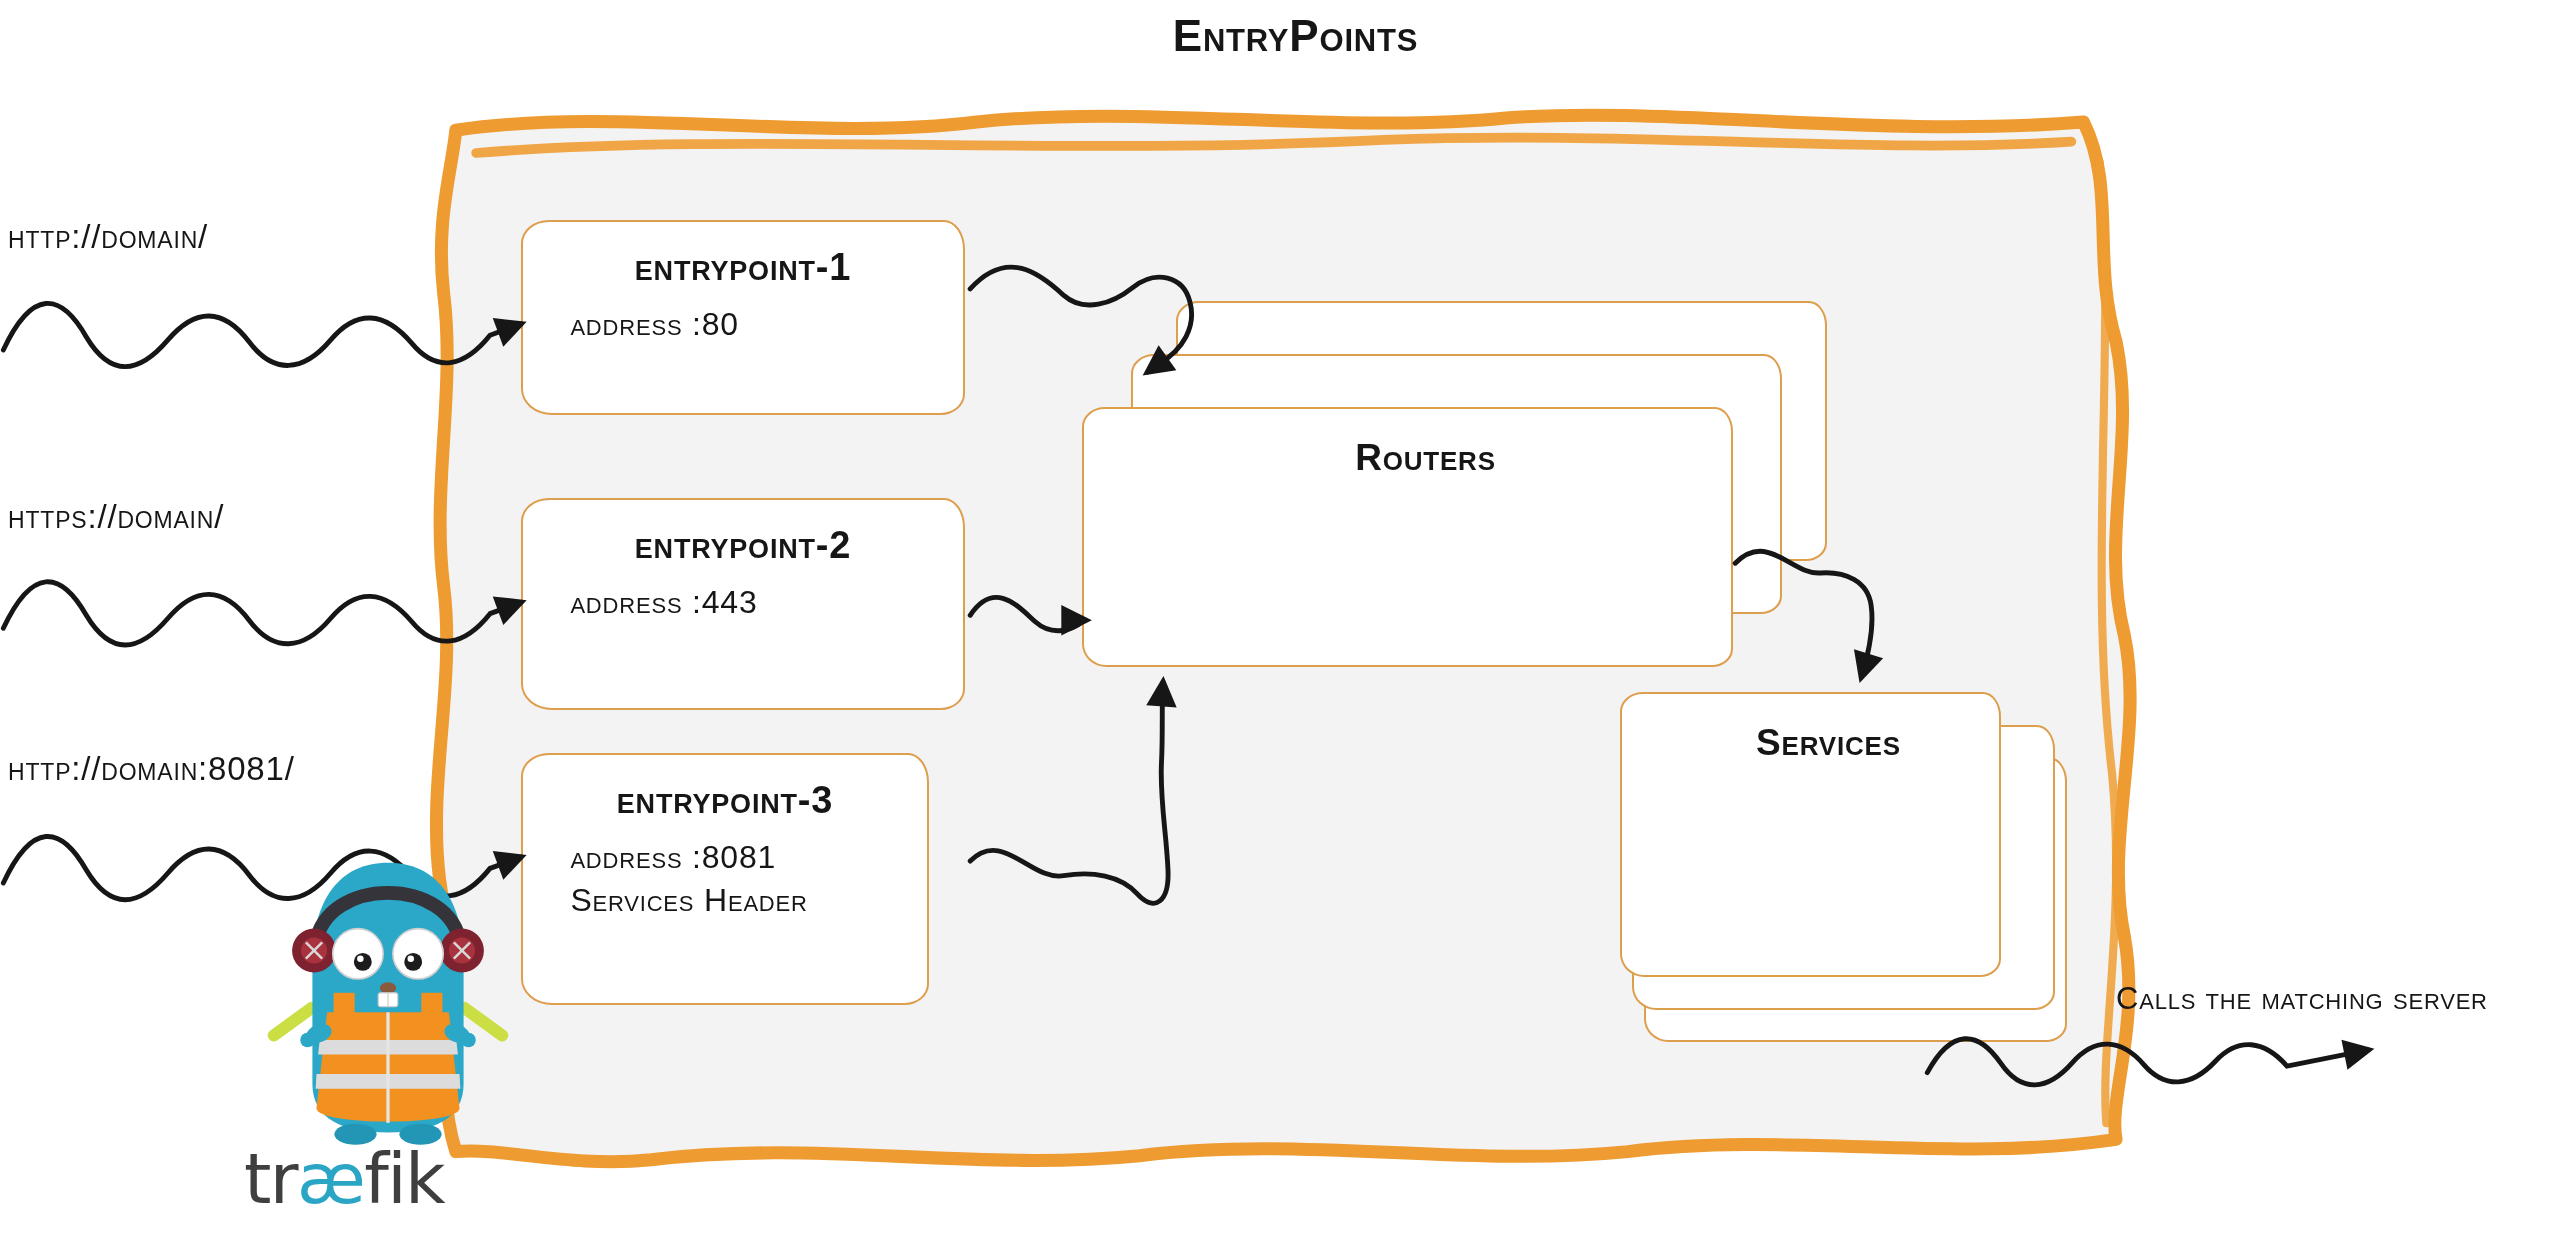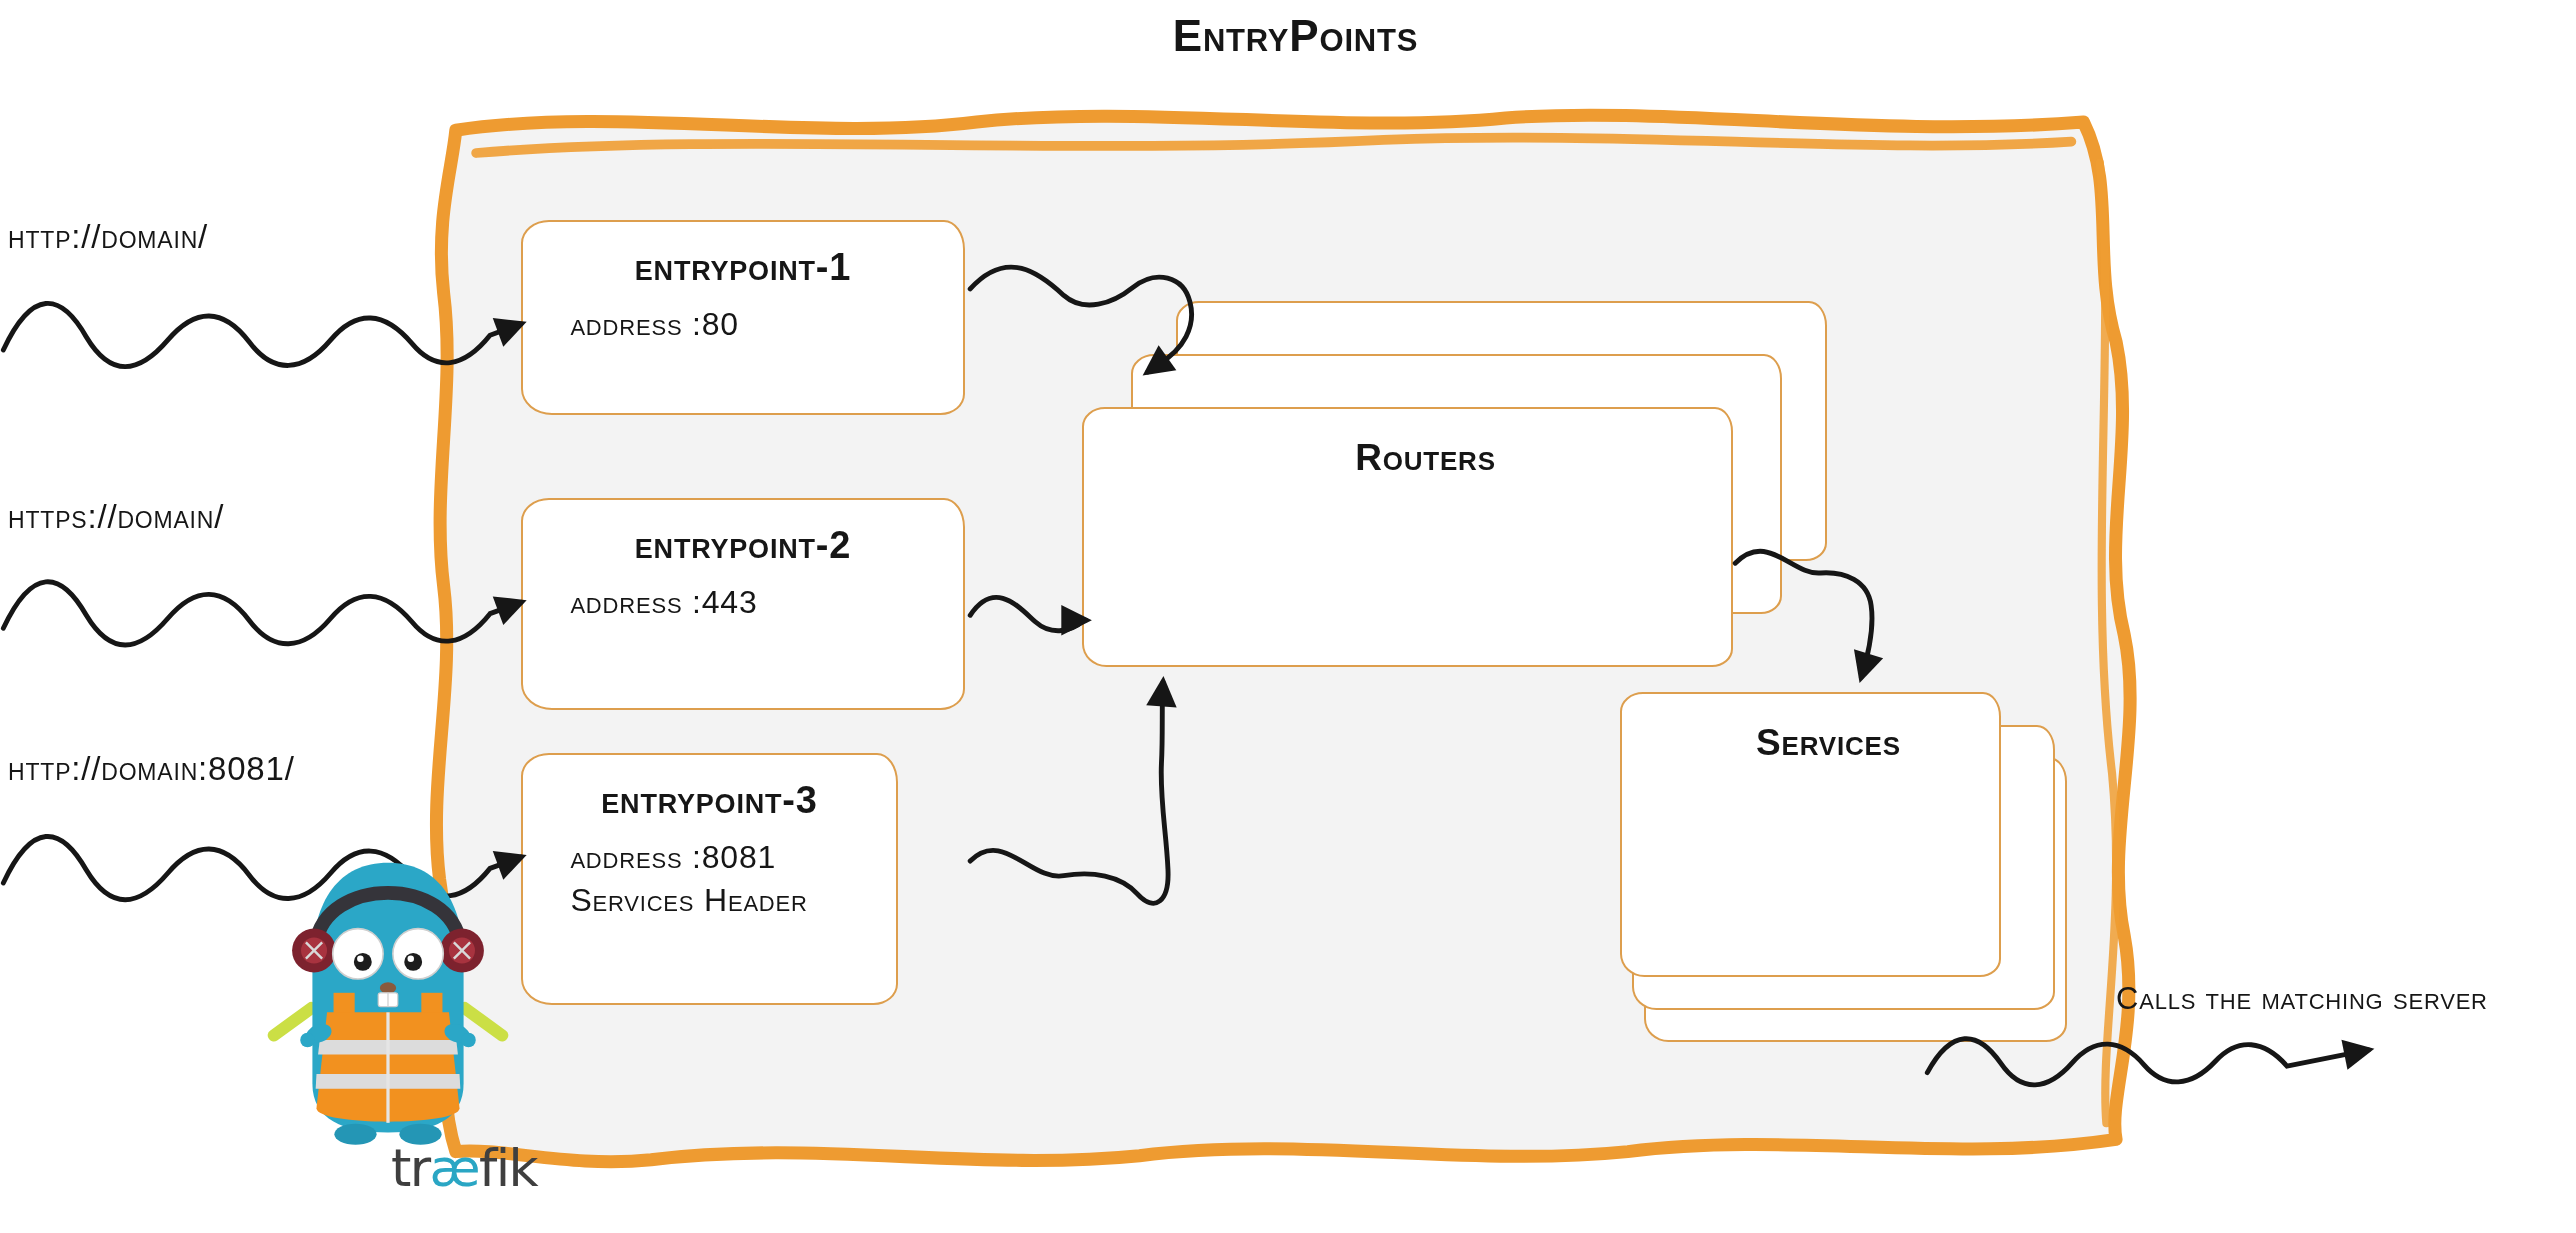--- a/index.html
+++ b/index.html
@@ -44,22 +44,22 @@
     margin-top:28px;
     padding-left:36px;
   }
 
   
   #outgoing-label{font-size:31px;font-weight:500;z-index:6;white-space:nowrap;}
 
   
   #wordmark{
     font-family:"DejaVu Sans","Liberation Sans",sans-serif;
-    font-size:52px;font-weight:500;color:#3f3f3f;
-    letter-spacing:-1.6px;text-align:right;z-index:7;
+    font-size:70px;font-weight:500;color:#3f3f3f;
+    letter-spacing:-1.6px;text-align:left;z-index:7;
   }
   #wordmark .ae{color:#2aa6c4;}
 
   svg{display:block;}
   #panel-svg{z-index:1;}
   #arrows-svg{z-index:4;pointer-events:none;}
   #gopher{z-index:5;}
   #routers-group,#services-group{z-index:2;}
 </style>
 </head>
@@ -95,21 +95,21 @@
 <div class="abs ep-box" style="left:521px;top:220px;width:444px;height:195px;">
   <div class="sc ep-name">entrypoint-1</div>
   <div class="sc ep-line">address :80</div>
 </div>
 
 <div class="abs ep-box" style="left:521px;top:498px;width:444px;height:212px;">
   <div class="sc ep-name">entrypoint-2</div>
   <div class="sc ep-line">address :443</div>
 </div>
 
-<div class="abs ep-box" style="left:521px;top:753px;width:377px;height:252px;">
+<div class="abs ep-box" style="left:521px;top:753px;width:408px;height:252px;">
   <div class="sc ep-name">entrypoint-3</div>
   <div class="sc ep-line">address :8081</div>
   <div class="sc ep-line" style="margin-top:6.5px;">Services Header</div>
 </div>
 
 <div id="routers-group" class="abs" style="left:1082px;top:301px;width:757px;height:374px;">
   <div class="card" style="left:94px;top:0px;width:651px;height:260px;"></div>
   <div class="card" style="left:49px;top:53px;width:651px;height:260px;"></div>
   <div class="card" style="left:0px;top:106px;width:651px;height:260px;">
     <div class="sc card-label">Routers</div>

